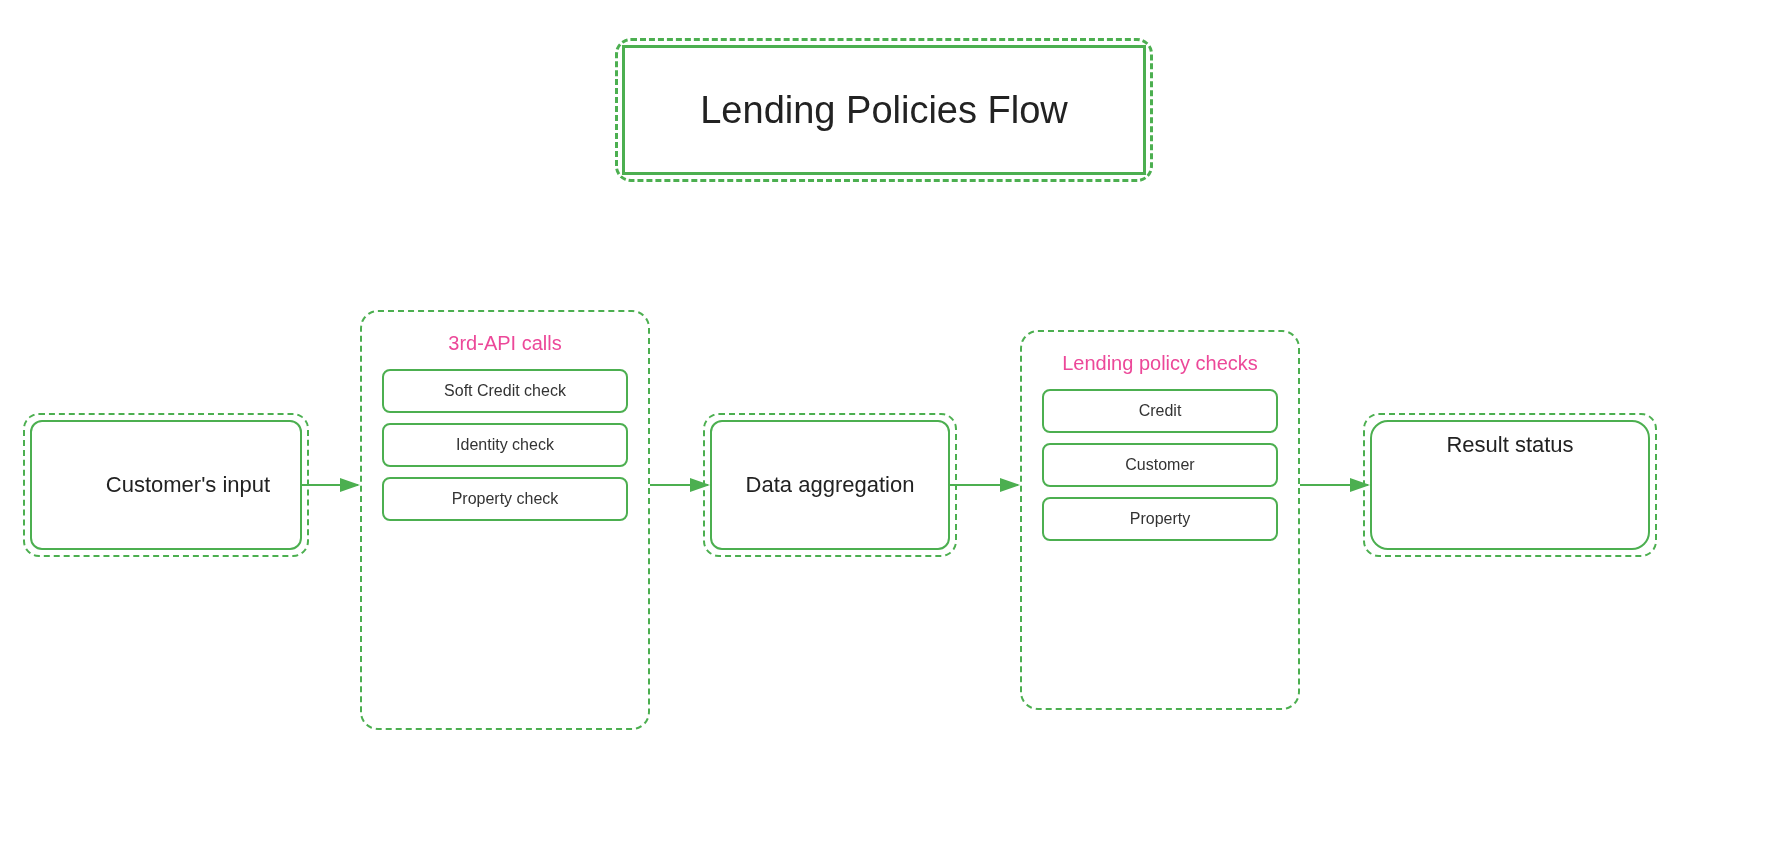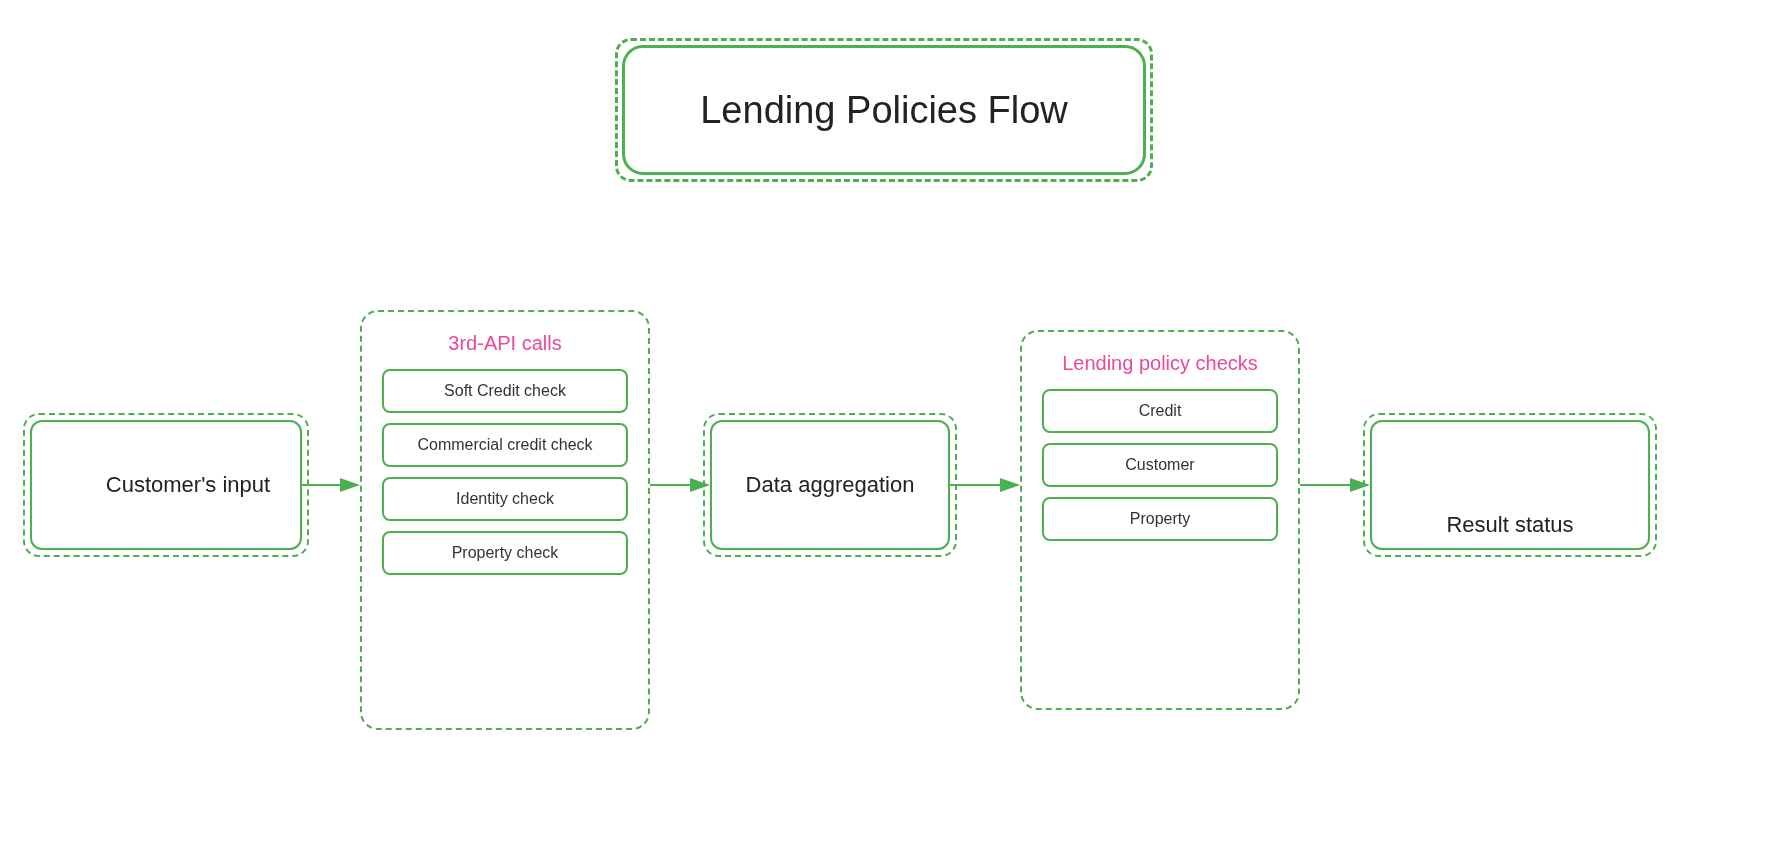--- a/index.html
+++ b/index.html
@@ -20,21 +20,21 @@
     }
 
     
     .title-box {
       position: absolute;
       top: 45px;
       left: 622px;
       width: 524px;
       height: 130px;
       border: 3px solid #4caf50;
-      border-radius: 21px;
+      border-radius: 0;
       display: flex;
       align-items: center;
       justify-content: center;
       background: white;
     }
 
     .title-box::before {
       content: '';
       position: absolute;
       top: -10px;
@@ -161,23 +161,23 @@
     }
 
     
     .result-box {
       position: absolute;
       top: 420px;
       left: 1370px;
       width: 280px;
       height: 130px;
       border: 2.5px solid #4caf50;
-      border-radius: 12px;
-      display: flex;
-      align-items: flex-end;
+      border-radius: 18px;
+      display: flex;
+      align-items: flex-start;
       justify-content: center;
       background: white;
     }
 
     .result-box::before {
       content: '';
       position: absolute;
       top: -9px;
       left: -9px;
       right: -9px;
@@ -226,21 +226,20 @@
     <line x1="1300" y1="485" x2="1368" y2="485" class="arrow-line"></line>
   </svg>
 
   <div class="customers-input-box">
     <span class="box-label">Customer's input</span>
   </div>
 
   <div class="api-container">
     <div class="container-title">3rd-API calls</div>
     <div class="api-item">Soft Credit check</div>
-    <div class="api-item">Commercial credit check</div>
     <div class="api-item">Identity check</div>
     <div class="api-item">Property check</div>
   </div>
 
   <div class="data-agg-box">
     <span class="box-label">Data aggregation</span>
   </div>
 
   <div class="policy-container">
     <div class="container-title">Lending policy checks</div>

